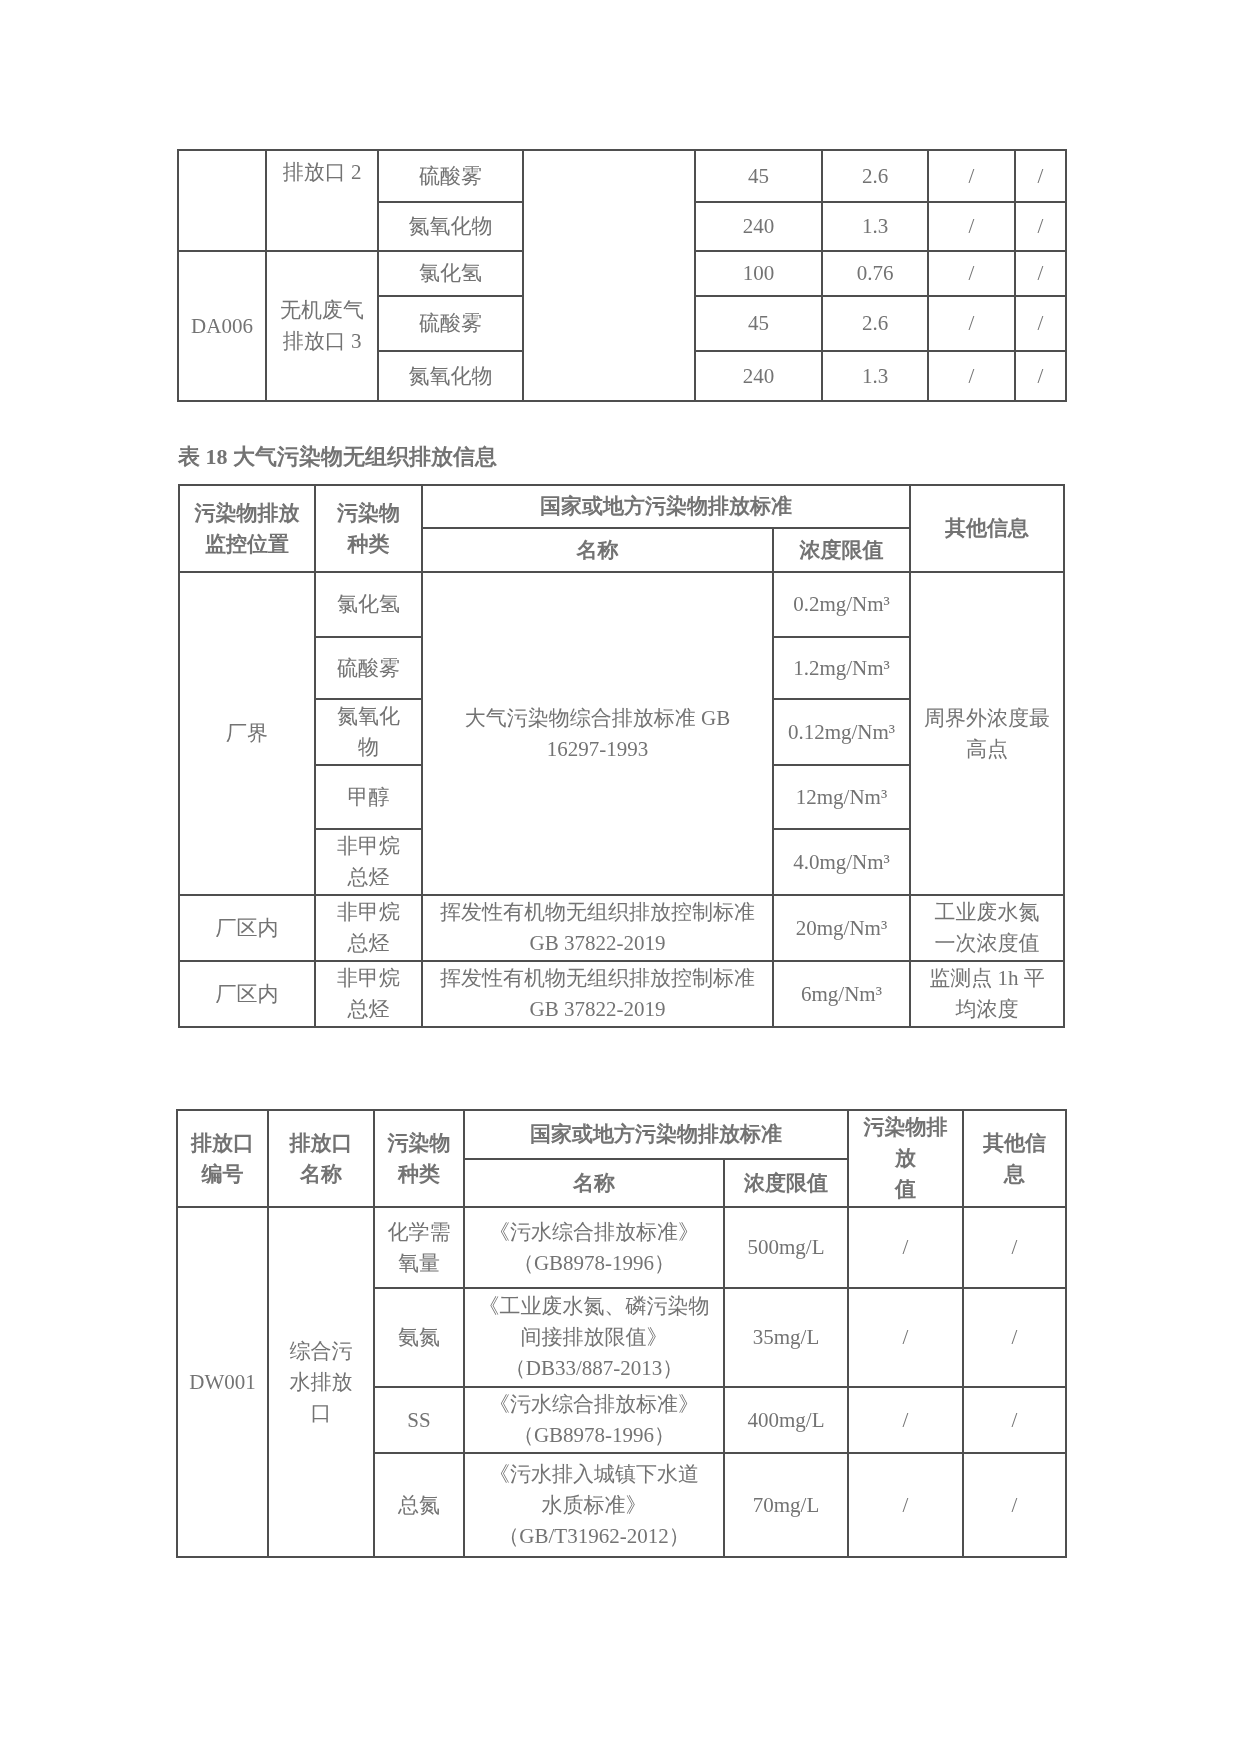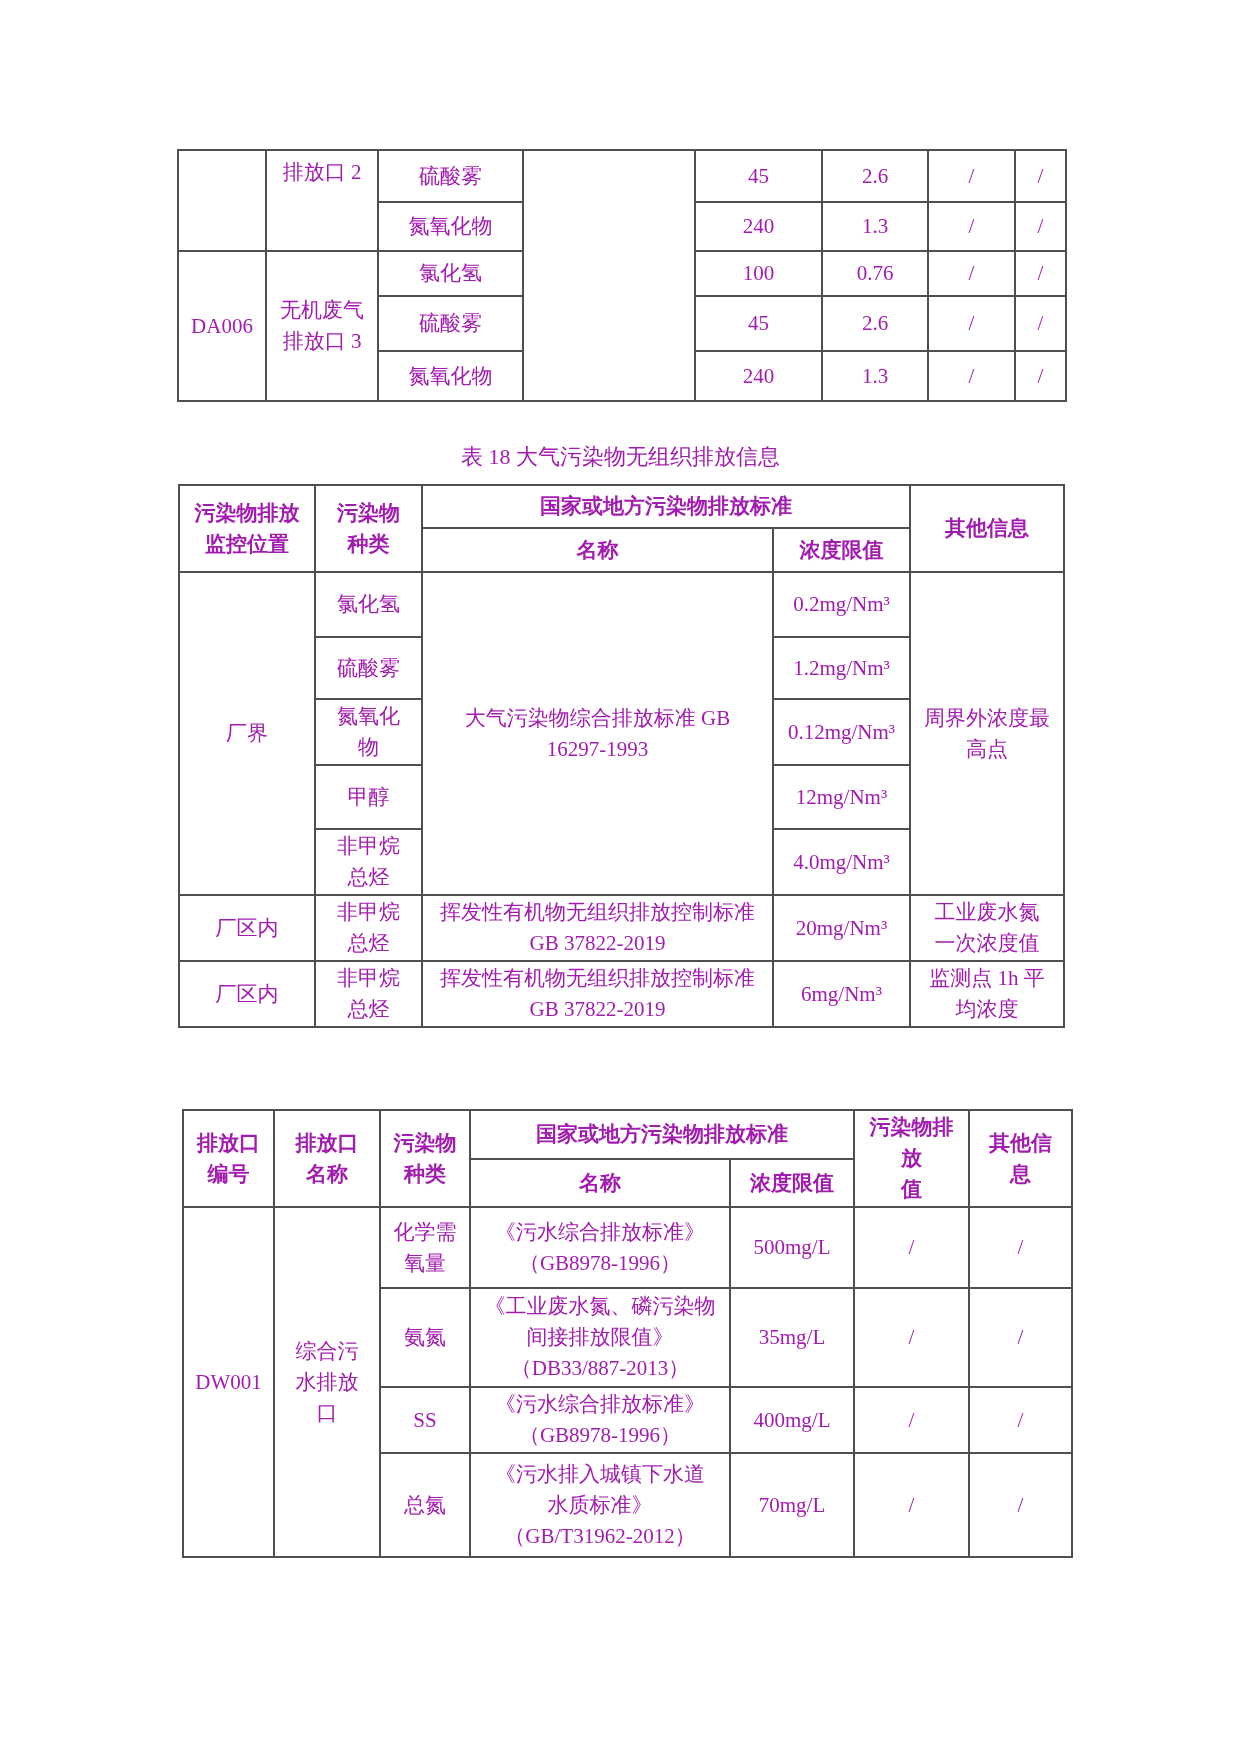--- a/index.html
+++ b/index.html
@@ -1,21 +1,21 @@
 <!DOCTYPE html>
 <html><head>
 <meta charset="utf-8">
 <style>
   html,body{margin:0;padding:0;background:#888;}
   .page{
     position:relative;
     width:1240px;height:1754px;
     background:#ffffff;
     font-family:"Liberation Serif","DejaVu Serif",serif;
-    color:#a21caf;
+    color:#737373;
     overflow:hidden;
   }
   table.t{
     position:absolute;
     border-collapse:collapse;
     table-layout:fixed;
   }
   table.t td{
     border:2px solid #4f4f4f;
     text-align:center;
@@ -23,23 +23,23 @@
     font-size:21px;
     line-height:31px;
     padding:1px 6px;
     white-space:pre-line;
     overflow:hidden;
   }
   table.t td.vtop{vertical-align:top;padding-top:6px;}
   table.t td.hd{font-weight:bold;}
   .tbl-title{
     position:absolute;
-    text-align:center;
+    text-align:left;
     font-size:22px;
-    font-weight:normal;
+    font-weight:bold;
     line-height:28px;
   }
 </style>
 </head>
 <body>
 
 <div class="page">
 
   <table class="t" style="left:177px;top:149px;width:888px;">
     <colgroup>
@@ -164,21 +164,21 @@
       <td>挥发性有机物无组织排放控制标准
 GB 37822-2019</td>
       <td>6mg/Nm³</td>
       <td>监测点 1h 平
 均浓度</td>
     </tr>
   </tbody>
     </table>
 
 
-  <table class="t" style="left:176px;top:1109px;width:889px;margin-left:6px;">
+  <table class="t" style="left:176px;top:1109px;width:889px;">
     <colgroup>
       <col style="width:91px">
         <col style="width:106px">
         <col style="width:90px">
       <col style="width:260px">
         <col style="width:124px">
         <col style="width:115px">
       <col style="width:103px">
     </colgroup>
     <tbody>

